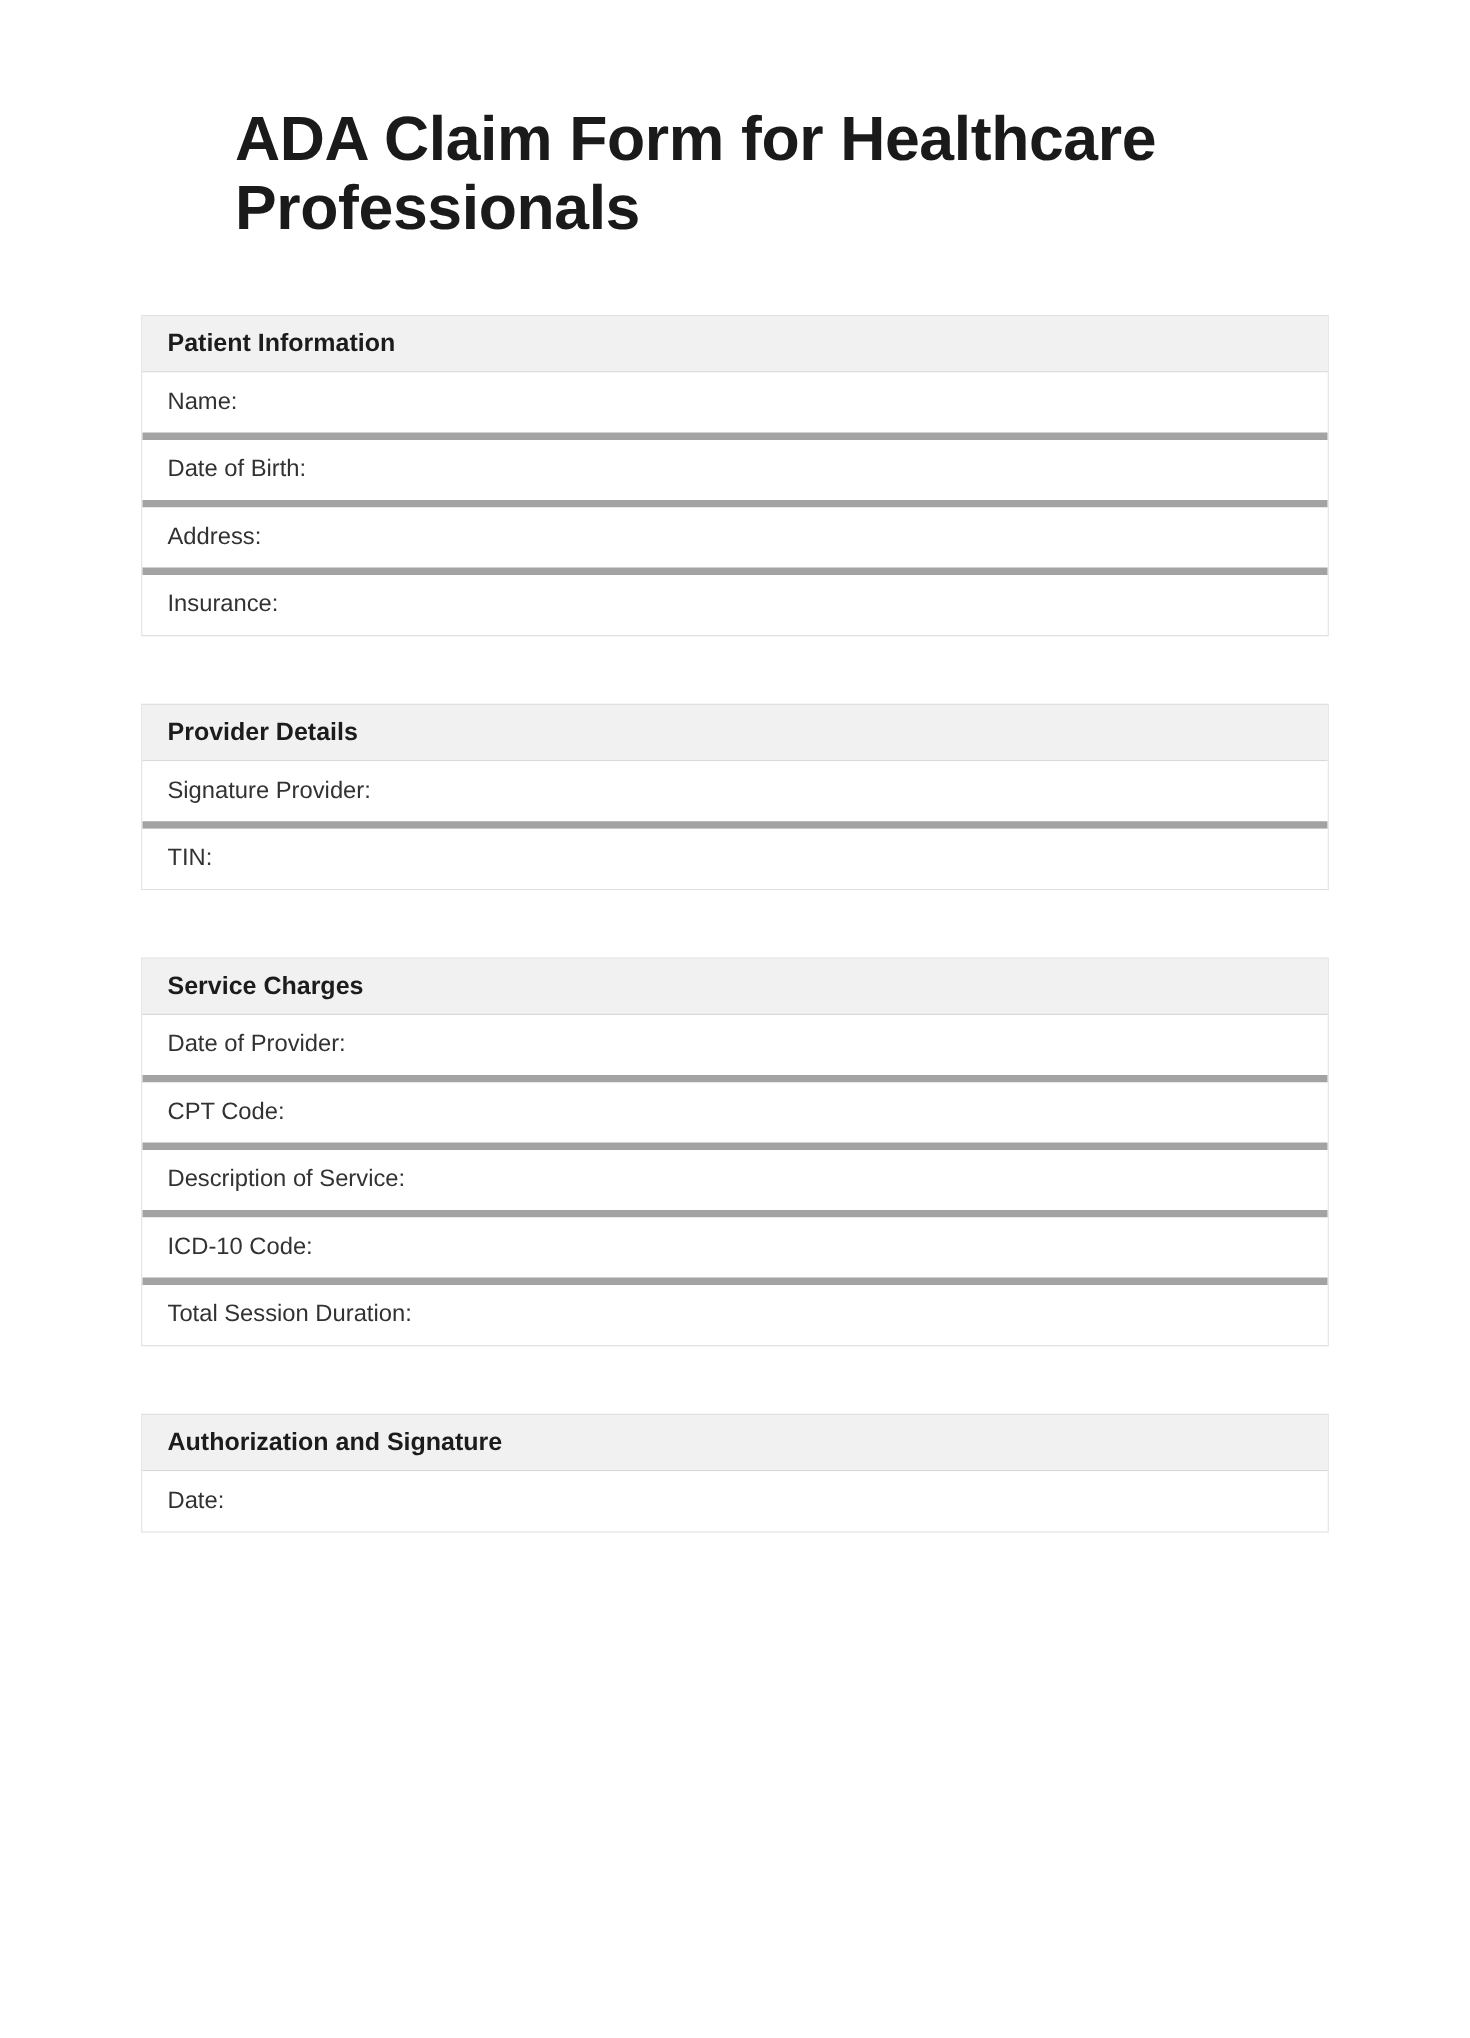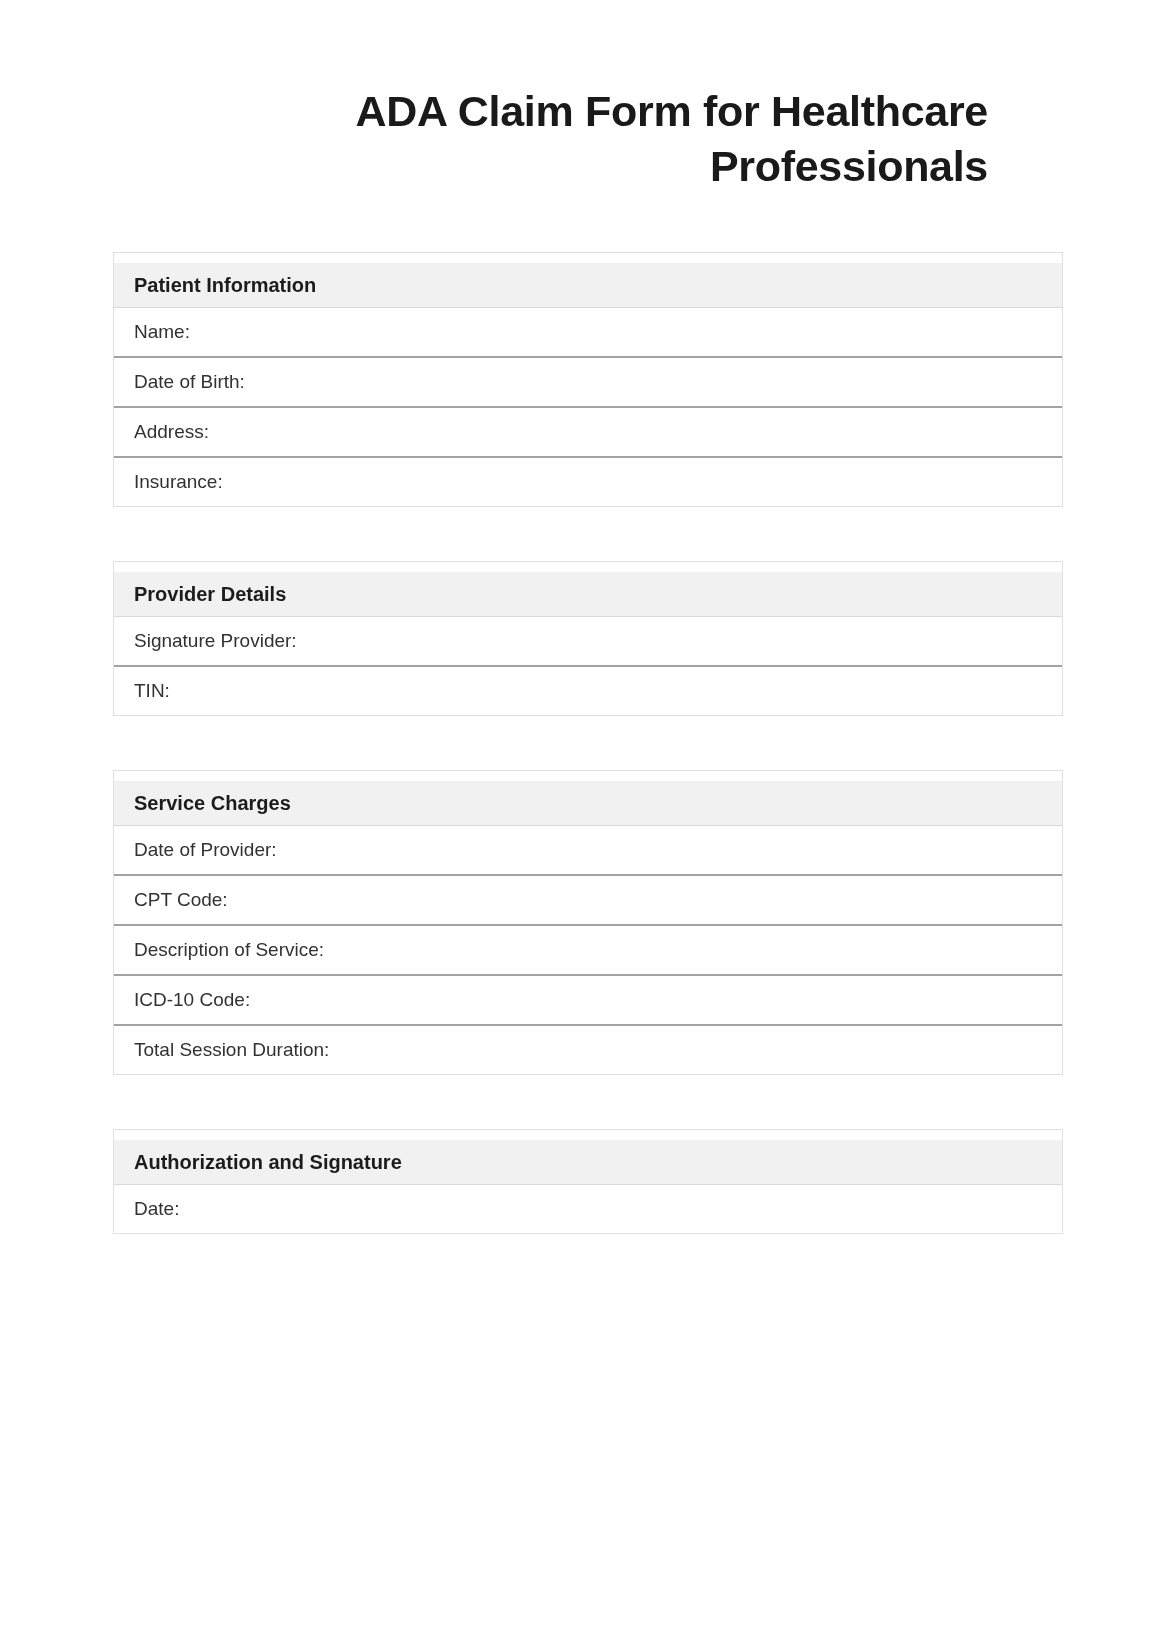--- a/index.html
+++ b/index.html
@@ -10,51 +10,50 @@
     font-family: "Liberation Sans", sans-serif;
     overflow: hidden;
   }
   .page {
     width: 1176px;
     height: 1630px;
     padding: 84px 113px 0 113px;
     background: #ffffff;
   }
   .doc-title {
-    font-size: 43px;
+    font-size: 50px;
     line-height: 55px;
     font-weight: bold;
     color: #1a1a1a;
-    text-align: right;
+    text-align: left;
     max-width: 800px;
     margin: 0 auto 58px auto;
     letter-spacing: -0.3px;
   }
   .section {
     width: 950px;
     border: 1px solid #e0e0e0;
     margin-bottom: 54px;
     background: #ffffff;
   }
   .section-header {
     background: #f1f1f2;
     border-bottom: 1px solid #d9d9d9;
     padding: 10px 20px;
     font-size: 20px;
     line-height: 24px;
     font-weight: bold;
     color: #1c1c1c;
-    margin-top: 10px;
   }
   .section-row {
     padding: 13px 20px;
     font-size: 19px;
     line-height: 22px;
     color: #323232;
-    border-bottom: 2px solid #a3a3a3;
+    border-bottom: 6px solid #a3a3a3;
     background: #ffffff;
   }
   .section-row:last-child { border-bottom: none; }
 </style>
 </head>
 <body>
 
 <div class="page">
   <h1 class="doc-title">ADA Claim Form for Healthcare Professionals</h1>
 

